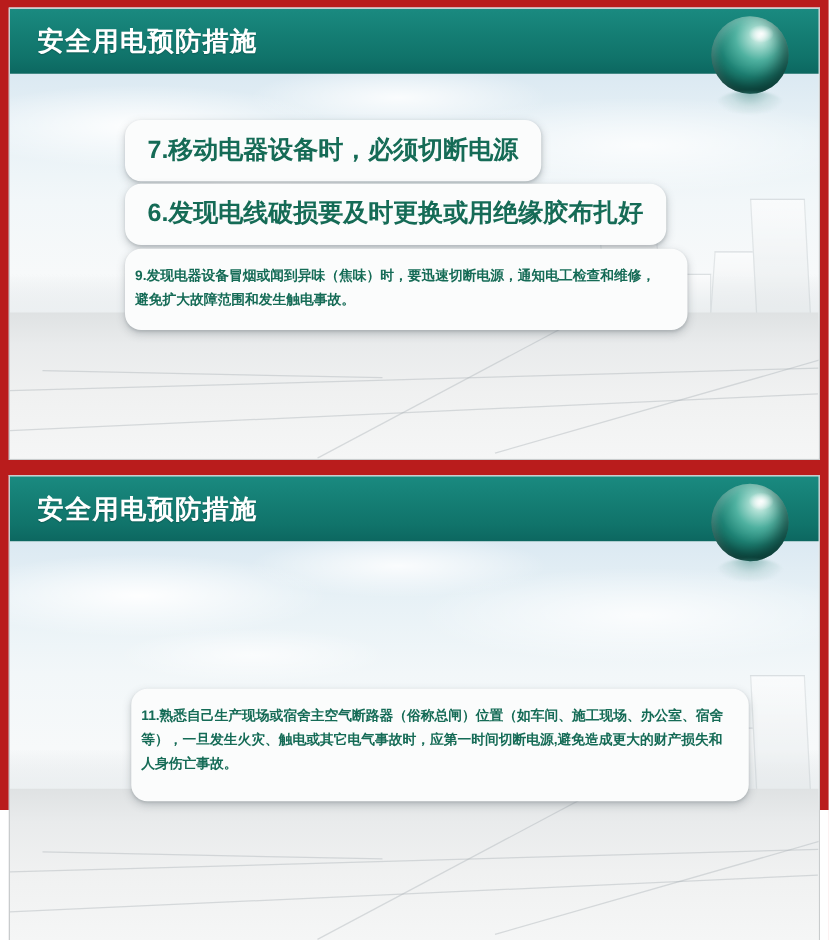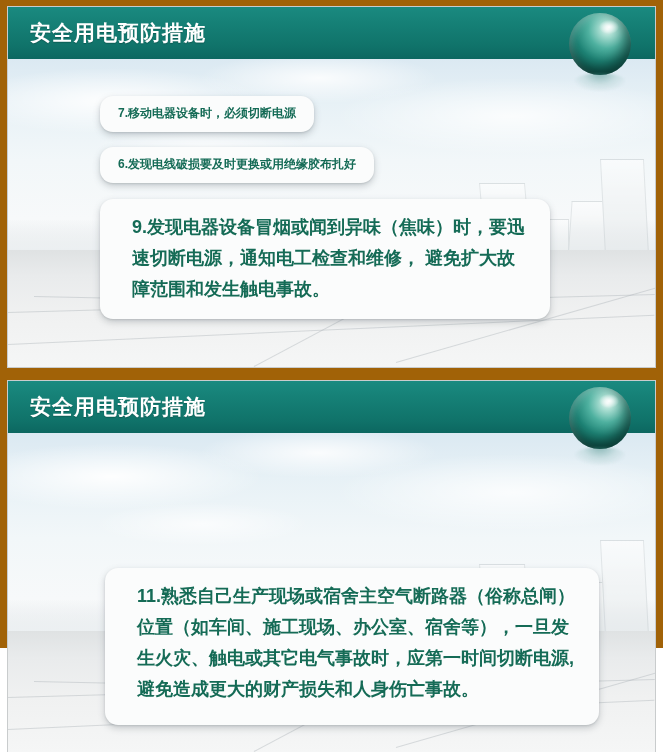--- a/index.html
+++ b/index.html
@@ -11,21 +11,21 @@
     width: 663px;
     height: 752px;
     overflow: hidden;
     font-family: "Liberation Sans", "DejaVu Sans", sans-serif;
   }
 
   .slide-deck {
     width: 663px;
     height: 648px;
     position: relative;
-    background: #a16207;
+    background: #b91c1c;
   }
 
   
   .slide {
     position: absolute;
     left: 7px;
     width: 649px;
     border: 1px solid #c9cccd;
     box-sizing: border-box;
     overflow: hidden;
@@ -235,36 +235,36 @@
     border-radius: 13px;
     box-shadow: 0 3px 7px rgba(90,100,105,0.30),
                 0 1px 2px rgba(90,100,105,0.18);
     color: #156b56;
     font-weight: bold;
     line-height: 1.72;
     box-sizing: border-box;
     white-space: pre-line;
   }
   .bubble-sm {
-    font-size: 12px;
+    font-size: 20px;
     padding: 7px 18px 8px 18px;
   }
   .bubble-lg {
-    font-size: 18px;
-    padding: 13px 20px 14px 32px;
+    font-size: 11px;
+    padding: 13px 20px 14px 8px;
   }
 
   
   .bb-7  { left: 92px;  top: 37px;  }
   .bb-8  { left: 92px;  top: 88px;  }
   .bb-9  { left: 92px;  top: 140px; width: 450px; }
 
   
   .bb-10 { left: 97px;  top: 30px;  width: 442px; }
-  .bb-11 { left: 97px;  top: 135px; width: 494px; padding-bottom: 20px; }
+  .bb-11 { left: 97px;  top: 118px; width: 494px; padding-bottom: 20px; }
 </style>
 </head>
 <body>
 
 <div class="slide-deck">
 
   <section class="slide slide-1">
 
     <div class="slide-header">
       <div class="slide-title">安全用电预防措施</div>

